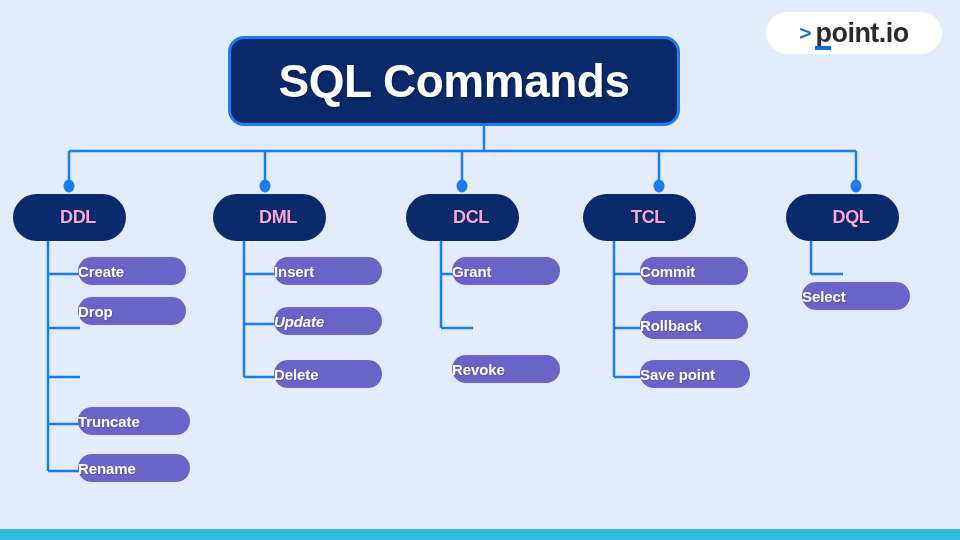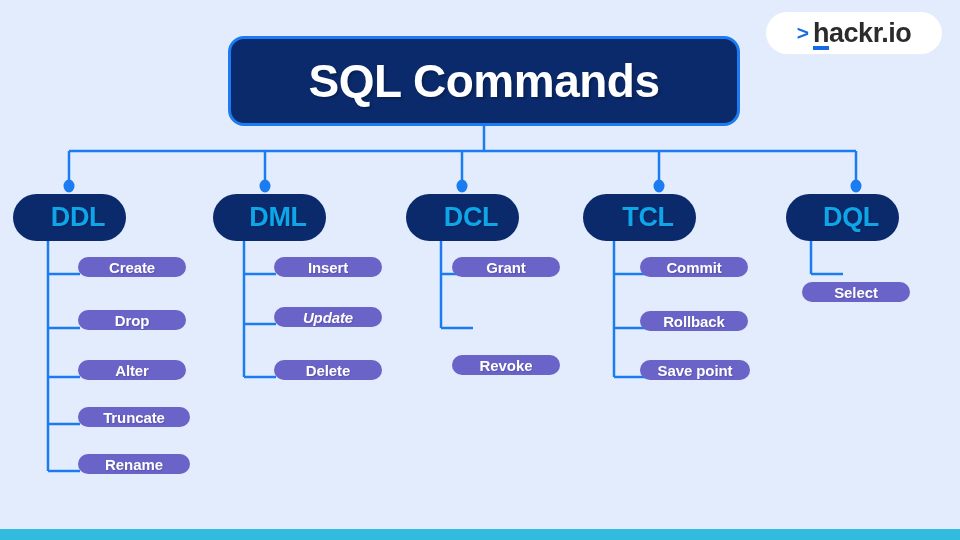--- a/index.html
+++ b/index.html
@@ -72,21 +72,21 @@
     width: 16px;
     height: 4px;
     background: #1769e8;
   }
 
   
   #title-box {
     position: absolute;
     left: 228px;
     top: 36px;
-    width: 512px;
+    width: 452px;
     height: 90px;
     background: #0b2a6b;
     border: 3px solid #1a7cf0;
     border-radius: 16px;
     display: flex;
     align-items: center;
     justify-content: center;
   }
   #title-box .title-text {
     color: #ffffff;
@@ -109,54 +109,54 @@
   .cat-pill {
     position: absolute;
     height: 47px;
     background: #0b2a6b;
     border-radius: 24px;
     display: flex;
     align-items: center;
     justify-content: center;
   }
   .cat-pill span {
-    color: #0ea5e9;
-    font-size: 27px;
+    color: #f9a8d4;
+    font-size: 18px;
     font-weight: bold;
     letter-spacing: -0.3px;
     text-shadow: 1px 1px 2px rgba(0,0,0,0.2);
     margin-left: 17px;
   }
 
   
   .cmd-pill {
     position: absolute;
-    height: 20px;
+    height: 28px;
     background: #6a63c8;
     border-radius: 17px;
     display: flex;
     align-items: center;
-    justify-content: center;
+    justify-content: flex-start;
   }
   .cmd-pill span {
     color: #ffffff;
     font-size: 15px;
     font-weight: bold;
     letter-spacing: -0.1px;
     text-shadow: 1px 1px 1px rgba(0,0,0,0.15);
   }
 </style>
 </head>
 <body>
 
 <div id="canvas">
 
   <div id="logo">
     <span class="chev">&gt;</span>
-    <span class="wordmark">hackr.io</span>
+    <span class="wordmark">point.io</span>
   </div>
 
   <div id="title-box">
     <span class="title-text">SQL Commands</span>
   </div>
 
   <svg id="wires" viewBox="0 0 960 540">
     <g stroke="#1a7cf0" stroke-width="2.5" fill="none">
 
       <line x1="484" y1="126" x2="484" y2="151"></line>
@@ -214,25 +214,22 @@
   <div class="cat-pill" style="left:583px; top:194px; width:113px;">
     <span>TCL</span>
   </div>
   <div class="cat-pill" style="left:786px; top:194px; width:113px;">
     <span>DQL</span>
   </div>
 
   <div class="cmd-pill" style="left:78px; top:257px; width:108px;">
     <span>Create</span>
   </div>
-  <div class="cmd-pill" style="left:78px; top:310px; width:108px;">
+  <div class="cmd-pill" style="left:78px; top:297px; width:108px;">
     <span>Drop</span>
-  </div>
-  <div class="cmd-pill" style="left:78px; top:360px; width:108px;">
-    <span>Alter</span>
   </div>
   <div class="cmd-pill" style="left:78px; top:407px; width:112px;">
     <span>Truncate</span>
   </div>
   <div class="cmd-pill" style="left:78px; top:454px; width:112px;">
     <span>Rename</span>
   </div>
 
   <div class="cmd-pill" style="left:274px; top:257px; width:108px;">
     <span>Insert</span>

